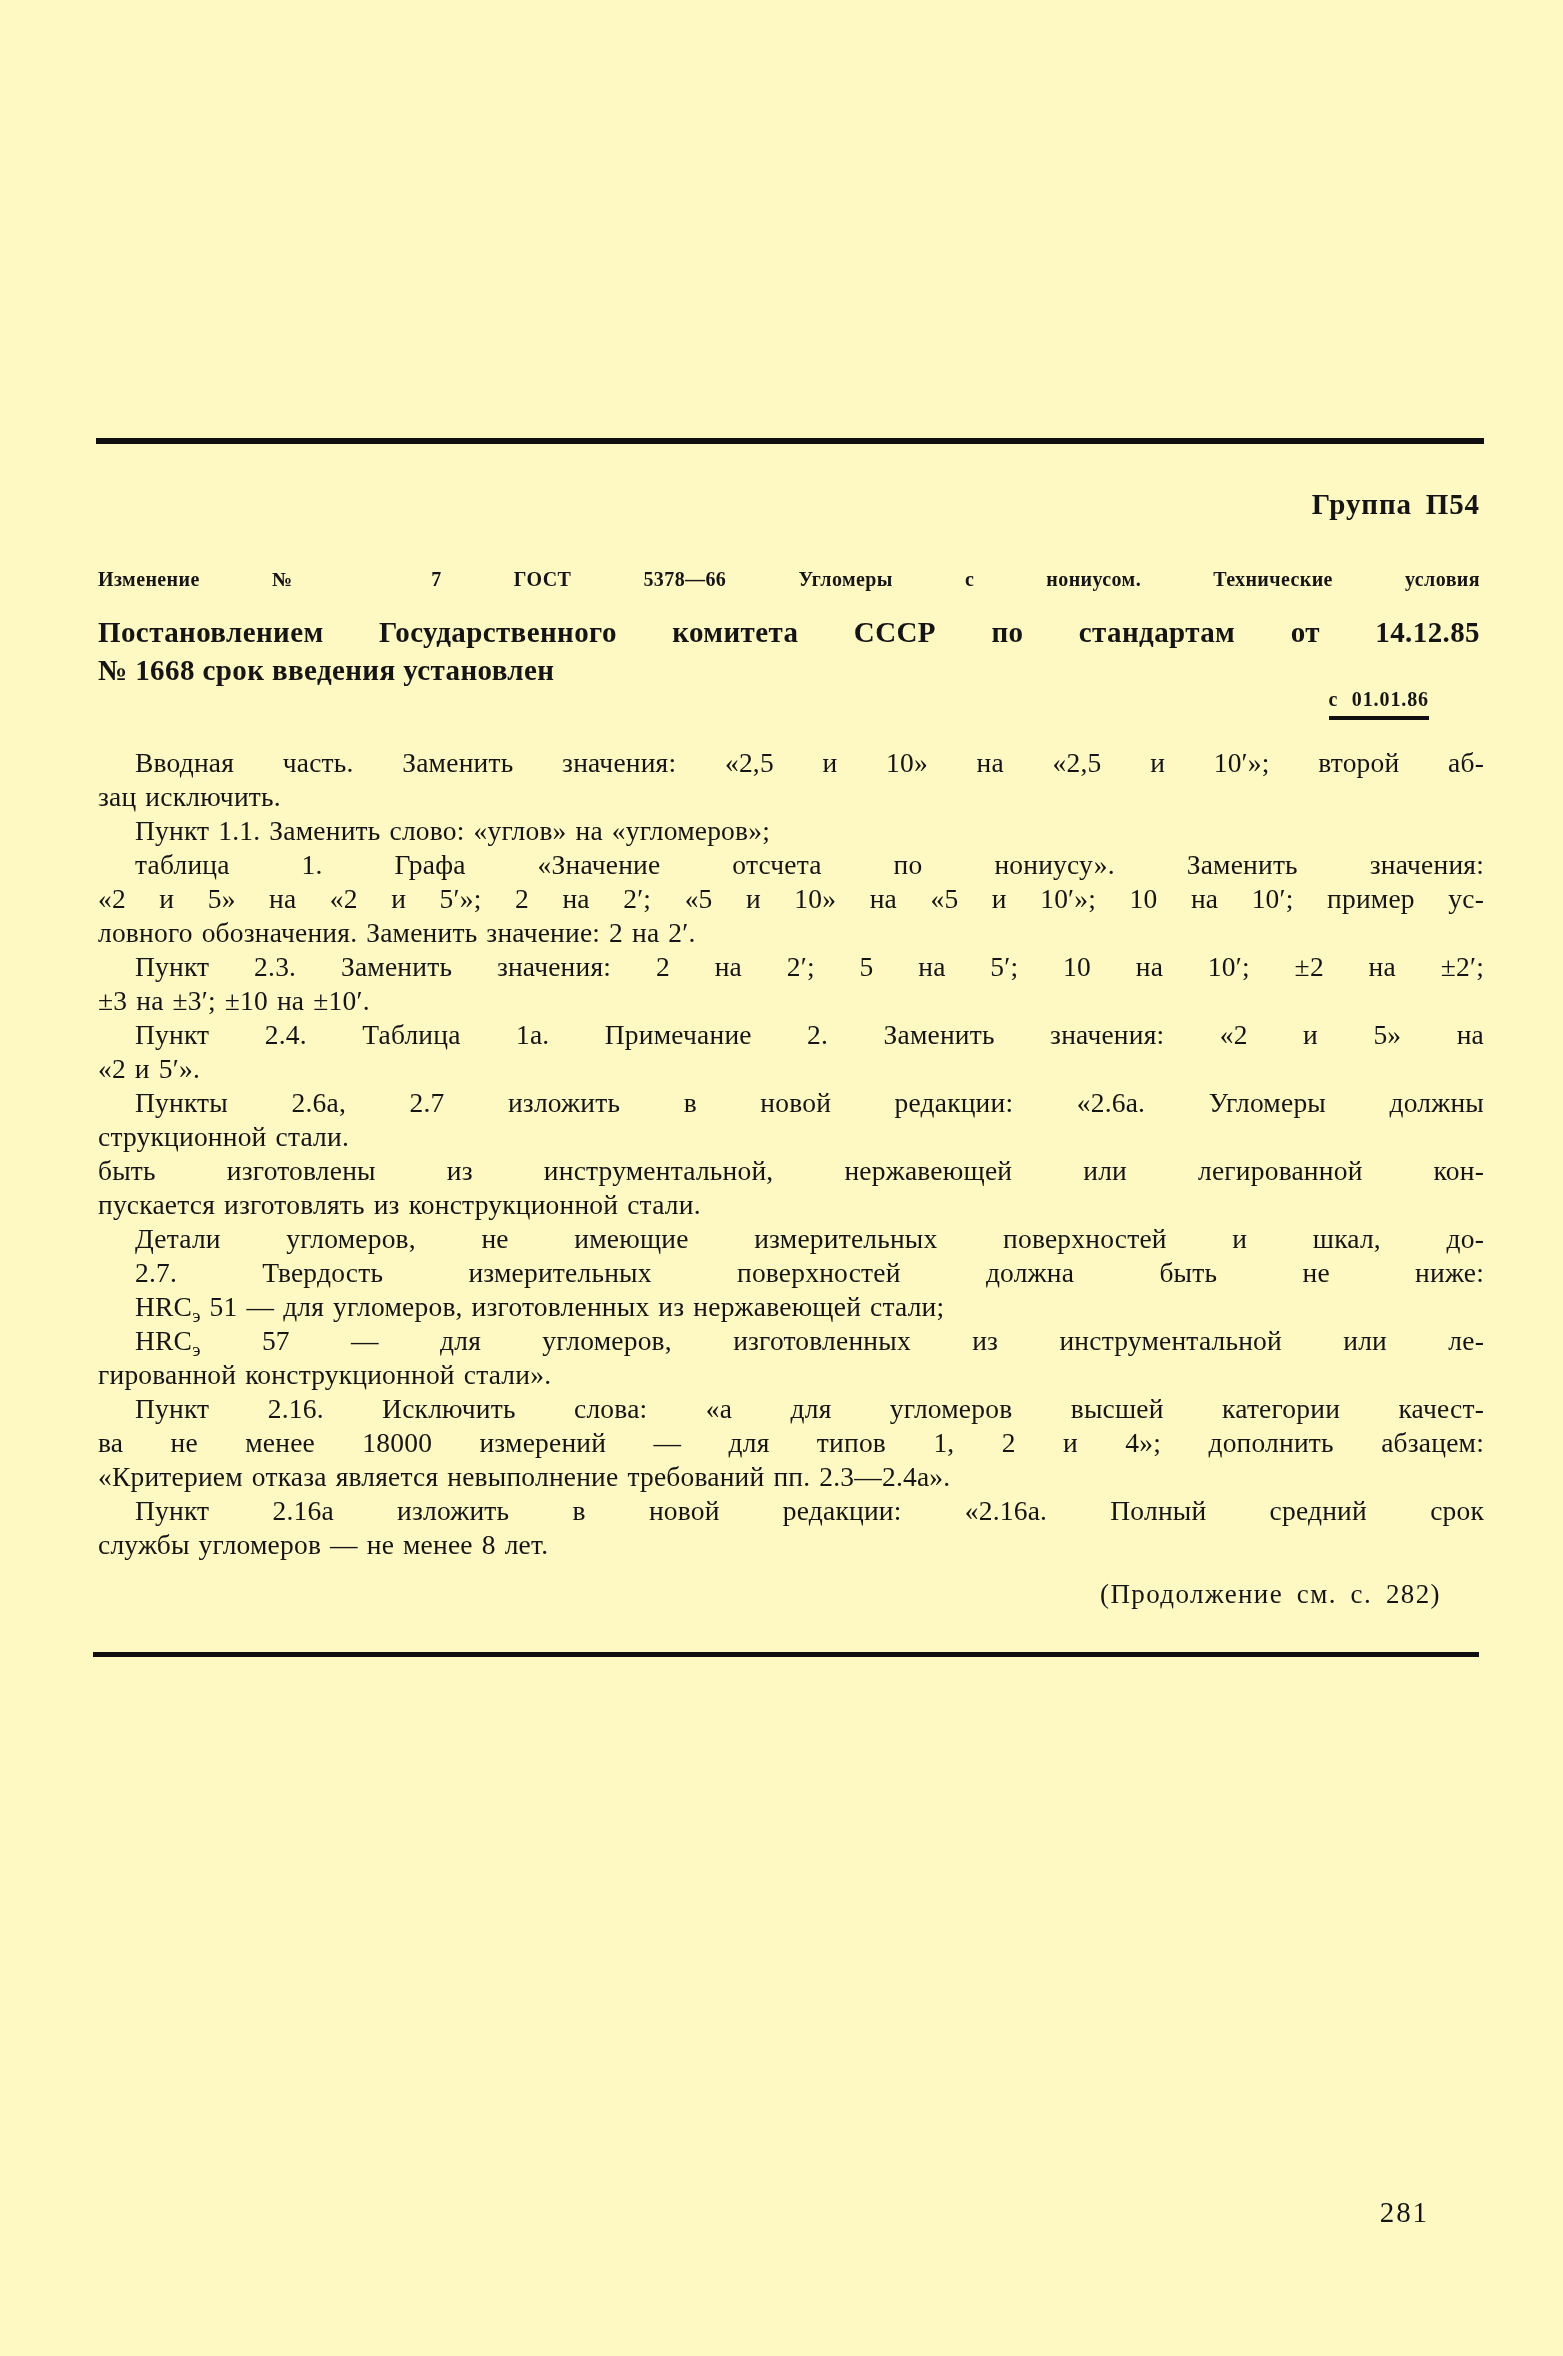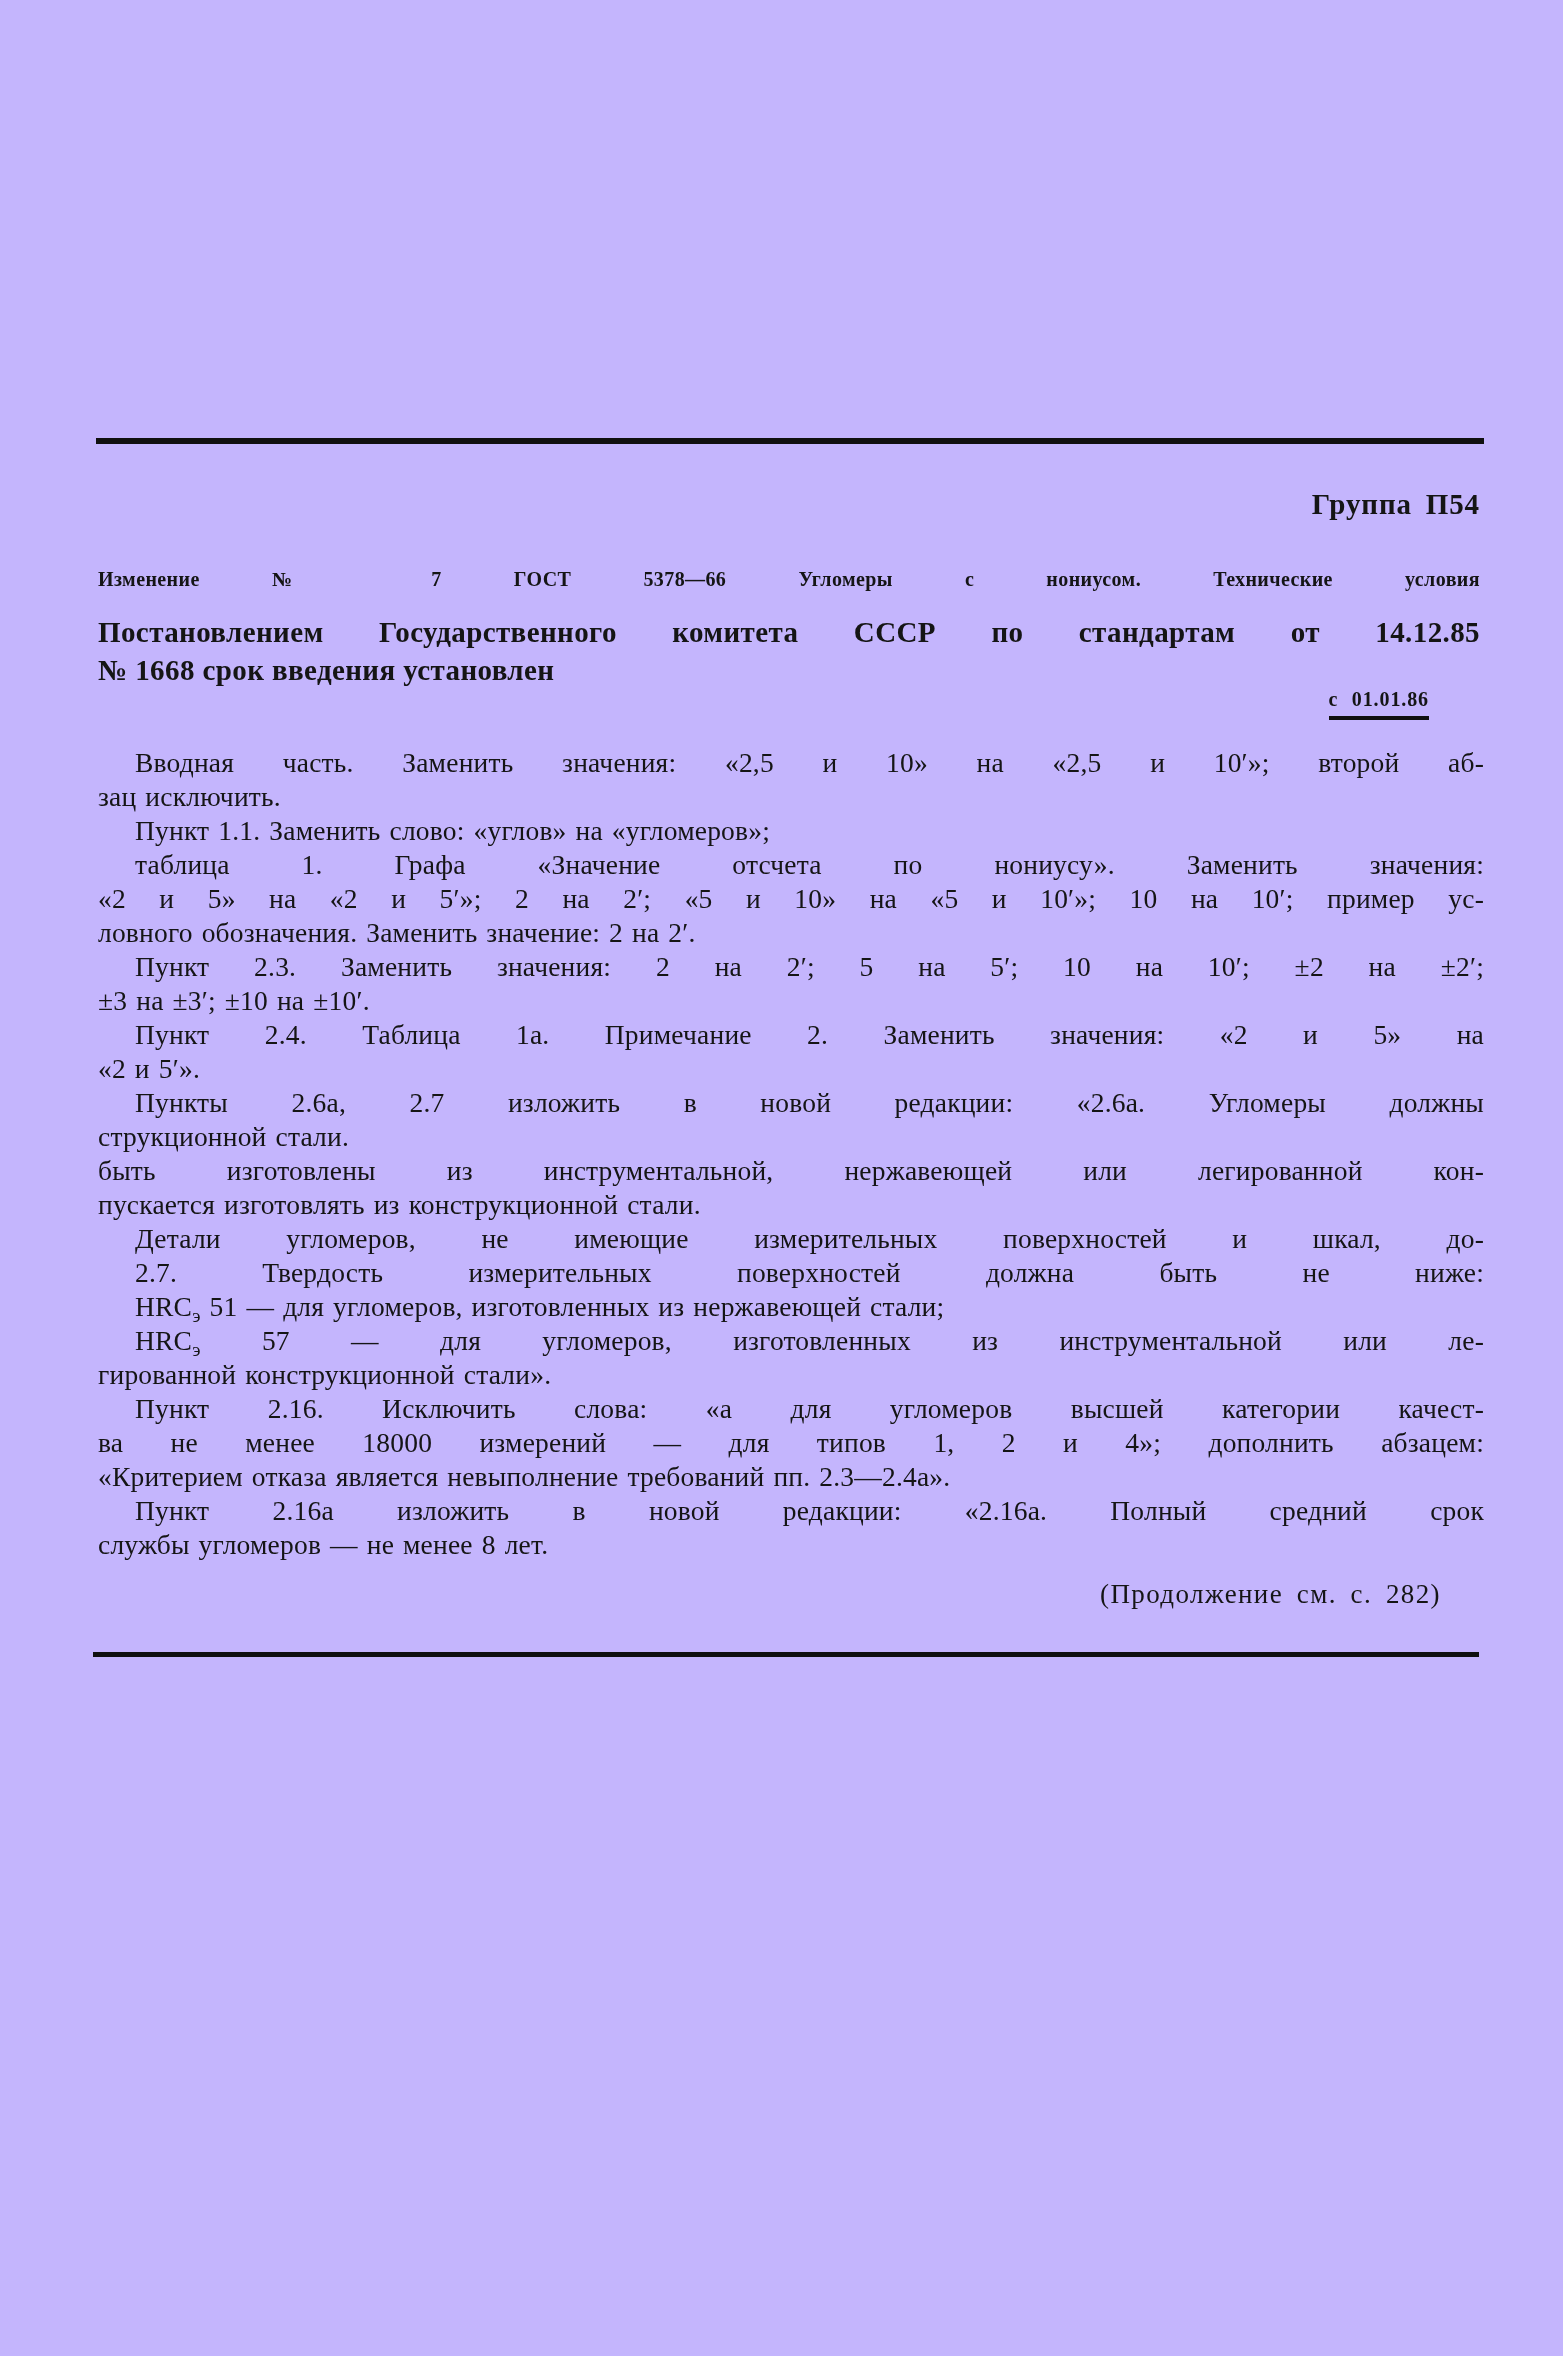--- a/index.html
+++ b/index.html
@@ -4,21 +4,21 @@
 <style>
   html,body{margin:0;padding:0;}
   body{
     width:1563px;height:2357px;
     background:#f2f2f0;
     font-family:"Liberation Serif","DejaVu Serif",serif;
   }
   .page{
     position:relative;
     width:1563px;height:2357px;
-    background:#c4b5fd;
+    background:#fef9c3;
     color:#151515;
     overflow:hidden;
   }
   .rule{
     position:absolute;
     background:#101010;
   }
   .rule-top{left:96px;top:438px;width:1388px;height:5.6px;}
   .rule-bottom{left:93px;top:1652px;width:1386px;height:4.7px;}
   .group-label{
@@ -123,15 +123,16 @@
     <div class="ln ind just">Пункт 2.16а изложить в новой редакции: «2.16а. Полный средний срок</div>
     <div class="ln">службы угломеров — не менее 8 лет.</div>
   </div>
 
   <div class="continuation">
     <span class="inner">(Продолжение см. с. 282)</span>
   </div>
 
   <div class="rule rule-bottom"></div>
 
+  <div class="page-number">281</div>
 
 </div>
 
 
 </body></html>

